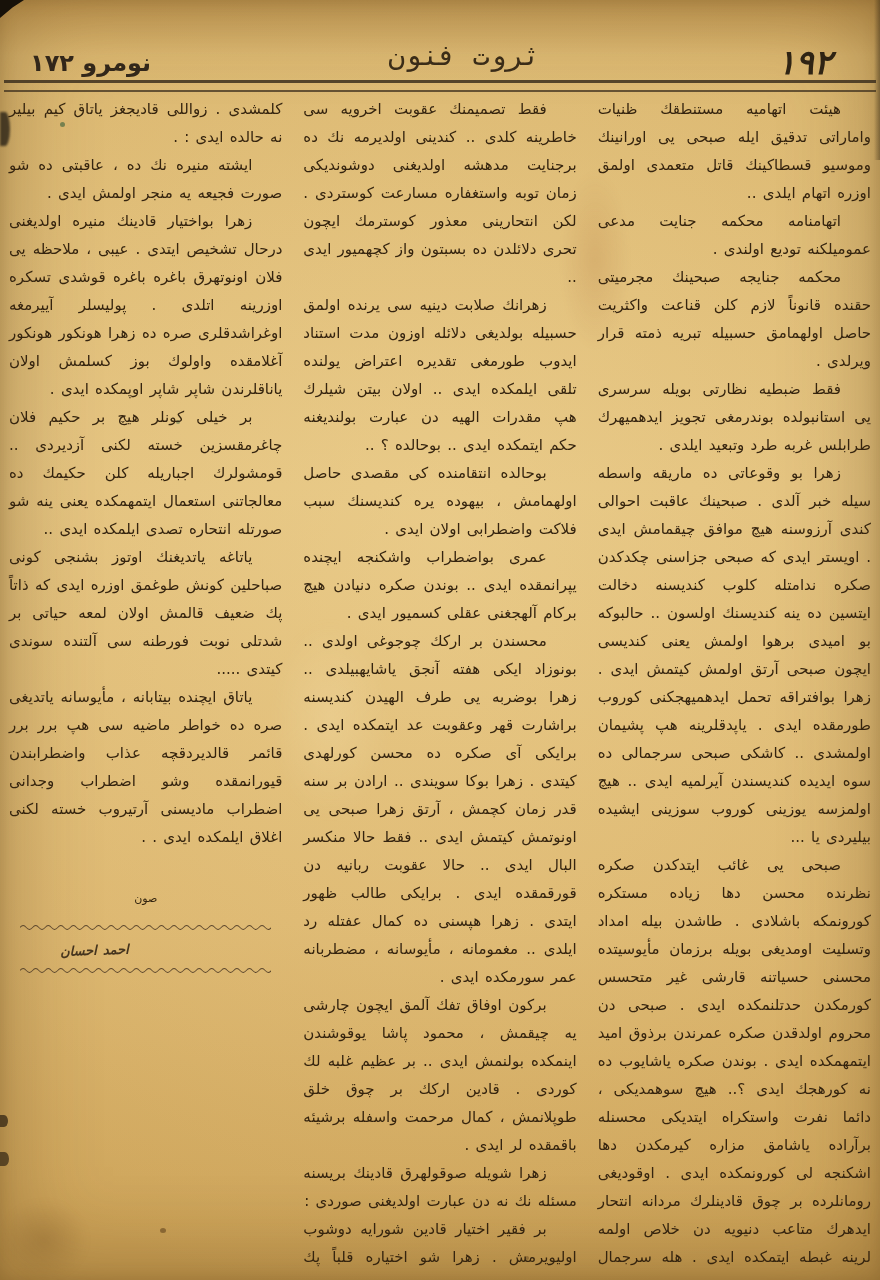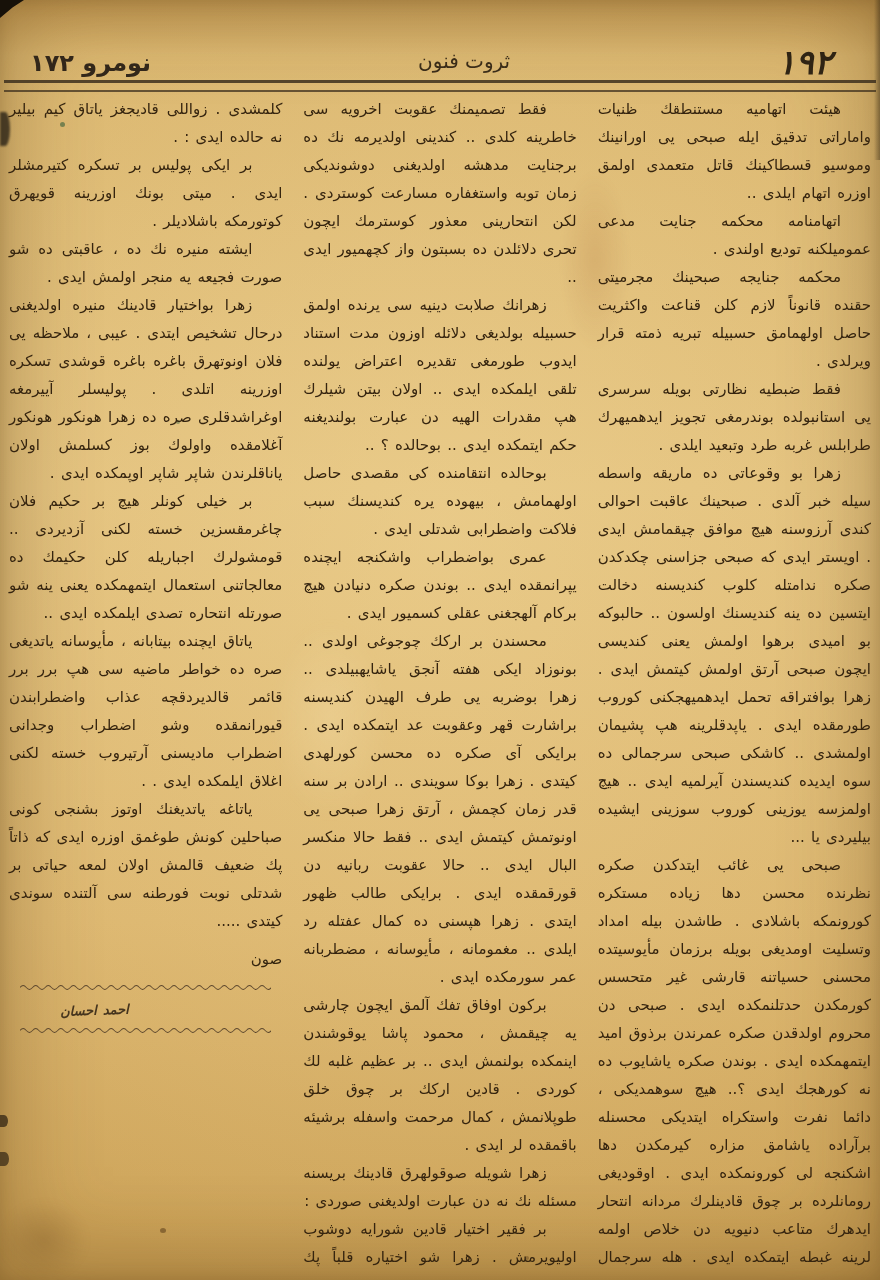--- a/index.html
+++ b/index.html
@@ -18,39 +18,39 @@
     content:"";position:absolute;inset:0;pointer-events:none;
     box-shadow:inset 0 0 95px rgba(92,62,20,.42), inset 0 0 16px rgba(120,85,35,.30);
   }
   
   .masthead-row{
     position:absolute;top:28px;left:10px;right:10px;height:50px;
     display:flex;justify-content:space-between;align-items:flex-end;
     color:#2f2414;
   }
   .pageno{font-size:34px;font-weight:bold;margin-right:38px;letter-spacing:2px;transform:translateY(4px);font-style:italic;}
-  .masthead{font-size:20px;margin-bottom:5px;color:#3a2c18;}
+  .masthead{font-size:28px;margin-bottom:5px;color:#3a2c18;font-family:Liberation Mono, monospace;}
   .issue{font-size:24px;font-weight:bold;margin-left:20px;margin-bottom:1px;color:#32271a;}
   .rule{
     position:absolute;top:80px;left:4px;right:4px;height:7px;
     border-top:3px solid rgba(62,48,30,.85);
     border-bottom:2px solid rgba(62,48,30,.75);
   }
   
   .columns{
     position:absolute;top:95px;left:7px;right:7px;bottom:4px;
     display:flex;gap:17px;overflow:hidden;
     color:#35240f;text-align:justify;
     font-size:15px;line-height:28px;word-spacing:1.5px;
   }
   .col{flex:1 1 0;min-width:0;padding:0 2px;overflow:hidden;}
   .para{margin:0;text-indent:30px;}
   .para.cont{text-indent:0;}
   
-  .endmark{margin:10px 0 4px;text-align:right;text-indent:0;font-size:15px;letter-spacing:3px;color:#33240f;}
+  .endmark{margin:34px 0 4px;text-align:center;text-indent:0;font-size:11px;letter-spacing:3px;color:#33240f;}
   .sigblock{width:92%;margin:10px auto 0;}
   .wave{display:block;width:100%;height:9px;}
   .wave path{fill:none;stroke:#5a452c;stroke-width:.9;}
   .signature{
     text-align:left;padding-left:40px;margin:3px 0;
     font-size:13px;font-style:italic;font-weight:bold;color:#46351e;
     transform:rotate(-2deg);letter-spacing:1px;
   }
   
   .artifact{position:absolute;pointer-events:none;}
@@ -112,36 +112,35 @@
         <p class="para">هيئت اتهاميه مستنطقك ظنيات واماراتى تدقيق ايله صبحى يى اورانينك وموسيو قسطاكينك قاتل متعمدى اولمق اوزره اتهام ايلدى ..</p>
         <p class="para">اتهامنامه محكمه جنايت مدعى عموميلكنه توديع اولندى .</p>
         <p class="para">محكمه جنايجه صبحينك مجرميتى حقنده قانوناً لازم كلن قناعت واكثريت حاصل اولهمامق حسبيله تبريه ذمته قرار ويرلدى .</p>
         <p class="para">فقط ضبطيه نظارتى بويله سرسرى يى استانبولده بوندرمغى تجويز ايدهميهرك طرابلس غربه طرد وتبعيد ايلدى .</p>
         <p class="para">زهرا بو وقوعاتى ده ماريقه واسطه سيله خبر آلدى . صبحينك عاقبت احوالى كندى آرزوسنه هيچ موافق چيقمامش ايدى . اويستر ايدى كه صبحى جزاسنى چكدكدن صكره ندامتله كلوب كنديسنه دخالت ايتسين ده ينه كنديسنك اولسون .. حالبوكه بو اميدى برهوا اولمش يعنى كنديسى ايچون صبحى آرتق اولمش كيتمش ايدى . زهرا بوافتراقه تحمل ايدهميهجكنى كوروب طورمقده ايدى . ياپدقلرينه هپ پشيمان اولمشدى .. كاشكى صبحى سرجمالى ده سوه ايديده كنديسندن آيرلميه ايدى .. هيچ اولمزسه يوزينى كوروب سوزينى ايشيده بيليردى يا ...</p>
         <p class="para">صبحى يى غائب ايتدكدن صكره نظرنده محسن دها زياده مستكره كورونمكه باشلادى . طاشدن بيله امداد وتسليت اومديغى بويله برزمان مأيوسيتده محسنى حسياتنه قارشى غير متحسس كورمكدن حدتلنمكده ايدى . صبحى دن محروم اولدقدن صكره عمرندن برذوق اميد ايتمهمكده ايدى . بوندن صكره ياشايوب ده نه كورهجك ايدى ؟.. هيچ سوهمديكى ، دائما نفرت واستكراه ايتديكى محسنله برآراده ياشامق مزاره كيرمكدن دها اشكنجه لى كورونمكده ايدى . اوقوديغى رومانلرده بر چوق قادينلرك مردانه انتحار ايدهرك متاعب دنيويه دن خلاص اولمه لرينه غبطه ايتمكده ايدى . هله سرجمال قدر ده مى اولهميهجق ايدى ؟</p>
       </section>
     <section class="col">
         <p class="para">فقط تصميمنك عقوبت اخرويه سى خاطرينه كلدى .. كندينى اولديرمه نك ده برجنايت مدهشه اولديغنى دوشونديكى زمان توبه واستغفاره مسارعت كوستردى . لكن انتحارينى معذور كوسترمك ايچون تحرى دلائلدن ده بسبتون واز كچهميور ايدى ..</p>
         <p class="para">زهرانك صلابت دينيه سى يرنده اولمق حسبيله بولديغى دلائله اوزون مدت استناد ايدوب طورمغى تقديره اعتراض يولنده تلقى ايلمكده ايدى .. اولان بيتن شيلرك هپ مقدرات الهيه دن عبارت بولنديغنه حكم ايتمكده ايدى .. بوحالده ؟ ..</p>
-        <p class="para">بوحالده انتقامنده كى مقصدى حاصل اولهمامش ، بيهوده يره كنديسنك سبب فلاكت واضطرابى شدتلى ايدى .</p>
+        <p class="para">بوحالده انتقامنده كى مقصدى حاصل اولهمامش ، بيهوده يره كنديسنك سبب فلاكت واضطرابى اولان ايدى .</p>
         <p class="para">عمرى بواضطراب واشكنجه ايچنده يپرانمقده ايدى .. بوندن صكره دنيادن هيچ بركام آلهجغنى عقلى كسميور ايدى .</p>
         <p class="para">محسندن بر اركك چوجوغى اولدى .. بونوزاد ايكى هفته آنجق ياشايهبيلدى .. زهرا بوضربه يى طرف الهيدن كنديسنه براشارت قهر وعقوبت عد ايتمكده ايدى . برايكى آى صكره ده محسن كورلهدى كيتدى . زهرا بوكا سويندى .. ارادن بر سنه قدر زمان كچمش ، آرتق زهرا صبحى يى اونوتمش كيتمش ايدى .. فقط حالا منكسر البال ايدى .. حالا عقوبت ربانيه دن قورقمقده ايدى . برايكى طالب ظهور ايتدى . زهرا هپسنى ده كمال عفتله رد ايلدى .. مغمومانه ، مأيوسانه ، مضطربانه عمر سورمكده ايدى .</p>
         <p class="para">بركون اوفاق تفك آلمق ايچون چارشى يه چيقمش ، محمود پاشا يوقوشندن اينمكده بولنمش ايدى .. بر عظيم غلبه لك كوردى . قادين اركك بر چوق خلق طوپلانمش ، كمال مرحمت واسفله برشيئه باقمقده لر ايدى .</p>
         <p class="para">زهرا شويله صوقولهرق قادينك بريسنه مسئله نك نه دن عبارت اولديغنى صوردى :</p>
         <p class="para">بر فقير اختيار قادين شورايه دوشوب اوليويرمش . زهرا شو اختياره قلباً پك آجيدى . درحال خاطرينه بيچاره ـ منيره ـ</p>
       </section>
     <section class="col">
       <div>
           <p class="para cont">كلمشدى . زواللى قاديجغز ياتاق كيم بيلير نه حالده ايدى : .</p>
-          <p class="para">بر ايكى پوليس بر تسكره كتيرمشلر ايدى . ميتى بونك اوزرينه قويهرق كوتورمكه باشلاديلر .</p>
           <p class="para">ايشته منيره نك ده ، عاقبتى ده شو صورت فجيعه يه منجر اولمش ايدى .</p>
           <p class="para">زهرا بواختيار قادينك منيره اولديغنى درحال تشخيص ايتدى . عيبى ، ملاحظه يى فلان اونوتهرق باغره باغره قوشدى تسكره اوزرينه اتلدى . پوليسلر آييرمغه اوغراشدقلرى صره ده زهرا هونكور هونكور آغلامقده واولوك بوز كسلمش اولان ياناقلرندن شاپر شاپر اوپمكده ايدى .</p>
           <p class="para">بر خيلى كونلر هيچ بر حكيم فلان چاغرمقسزين خسته لكنى آزديردى .. قومشولرك اجباريله كلن حكيمك ده معالجاتنى استعمال ايتمهمكده يعنى ينه شو صورتله انتحاره تصدى ايلمكده ايدى ..</p>
+          <p class="para">ياتاغه ياتديغنك اوتوز بشنجى كونى صباحلين كونش طوغمق اوزره ايدى كه ذاتاً پك ضعيف قالمش اولان لمعه حياتى بر شدتلى نوبت فورطنه سى آلتنده سوندى كيتدى .....</p>
           <p class="para">ياتاق ايچنده بيتابانه ، مأيوسانه ياتديغى صره ده خواطر ماضيه سى هپ برر برر قائمر قالديردقچه عذاب واضطرابندن قيورانمقده وشو اضطراب وجدانى اضطراب ماديسنى آرتيروب خسته لكنى اغلاق ايلمكده ايدى . .</p>
-          <p class="para">ياتاغه ياتديغنك اوتوز بشنجى كونى صباحلين كونش طوغمق اوزره ايدى كه ذاتاً پك ضعيف قالمش اولان لمعه حياتى بر شدتلى نوبت فورطنه سى آلتنده سوندى كيتدى .....</p>
         </div>
       <div class="endmark">صون</div>
       <div class="sigblock">
         <svg class="wave" viewBox="0 0 280 8" preserveAspectRatio="none">
             <path d="M0 4 q3.5 -3.5 7 0 t7 0 t7 0 t7 0 t7 0 t7 0 t7 0 t7 0 t7 0 t7 0 t7 0 t7 0 t7 0 t7 0 t7 0 t7 0 t7 0 t7 0 t7 0 t7 0 t7 0 t7 0 t7 0 t7 0 t7 0 t7 0 t7 0 t7 0 t7 0 t7 0 t7 0 t7 0 t7 0 t7 0 t7 0 t7 0 t7 0 t7 0 t7 0 t7 0"></path>
           </svg>
         <div class="signature">احمد احسان</div>
         <svg class="wave" viewBox="0 0 280 8" preserveAspectRatio="none">
             <path d="M0 4 q3.5 -3.5 7 0 t7 0 t7 0 t7 0 t7 0 t7 0 t7 0 t7 0 t7 0 t7 0 t7 0 t7 0 t7 0 t7 0 t7 0 t7 0 t7 0 t7 0 t7 0 t7 0 t7 0 t7 0 t7 0 t7 0 t7 0 t7 0 t7 0 t7 0 t7 0 t7 0 t7 0 t7 0 t7 0 t7 0 t7 0 t7 0 t7 0 t7 0 t7 0 t7 0"></path>
           </svg>

